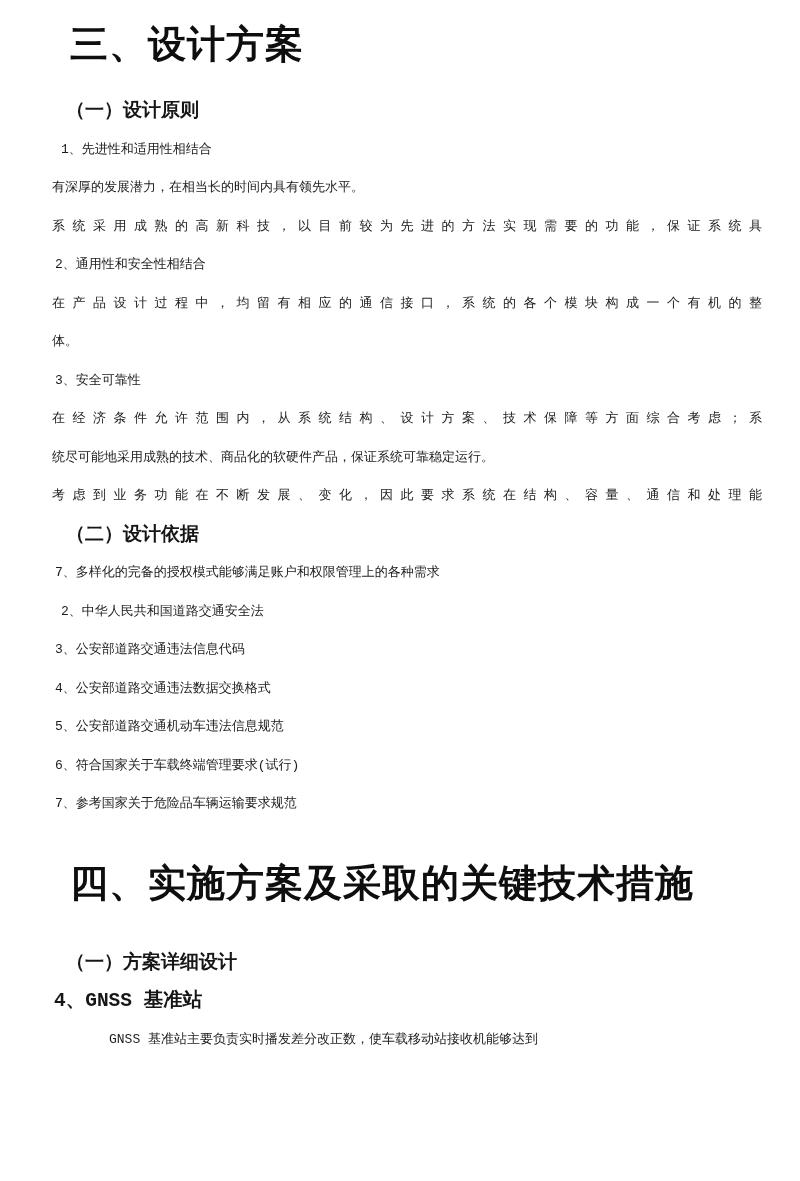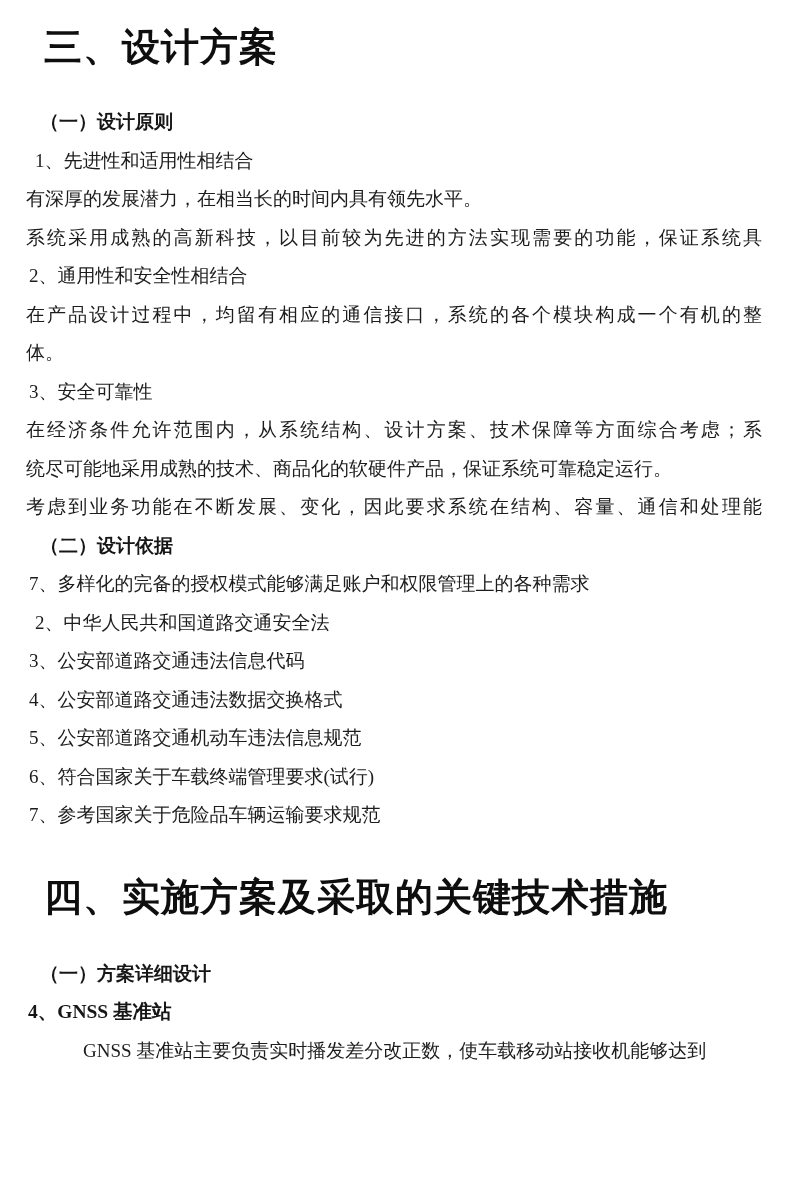--- a/index.html
+++ b/index.html
@@ -6,56 +6,56 @@
     margin: 0;
     padding: 0;
     background: #ffffff;
   }
   .page {
     position: relative;
     width: 800px;
     height: 1137px;
     background: #ffffff;
     overflow: hidden;
-    font-family: Liberation Serif, serif;
+    font-family: Liberation Mono, monospace;
     color: #1c1c1c;
     box-sizing: border-box;
-    padding: 0 38px 0 26px;
+    padding: 0 38px 0 52px;
   }
   .h1 {
     font-size: 38px;
     line-height: 46px;
     font-weight: 700;
     color: #0e0e0e;
     letter-spacing: 1px;
     padding-left: 18px;
     white-space: nowrap;
   }
   .h1-first { margin-top: 24px; }
   .h1-second { margin-top: 39px; }
   .h2 {
     font-size: 19px;
     line-height: 38.5px;
     font-weight: 700;
     color: #161616;
     padding-left: 14px;
     white-space: nowrap;
   }
-  .h2-first { margin-top: 33px; }
+  .h2-first { margin-top: 22px; }
   .h2-plan { margin-top: 35px; }
   .h3 {
     font-size: 19.5px;
     line-height: 38.5px;
     font-weight: 700;
     color: #161616;
     padding-left: 2px;
     white-space: nowrap;
   }
   .row {
-    font-size: 19px;
+    font-size: 13px;
     line-height: 38.5px;
     color: #1c1c1c;
   }
   .item { padding-left: 3px; white-space: nowrap; }
   .item-ind { padding-left: 9px; }
   .para { text-align: justify; }
   .fill { text-align-last: justify; }
   .indent2 { text-indent: 57px; }
 </style>
 </head>

